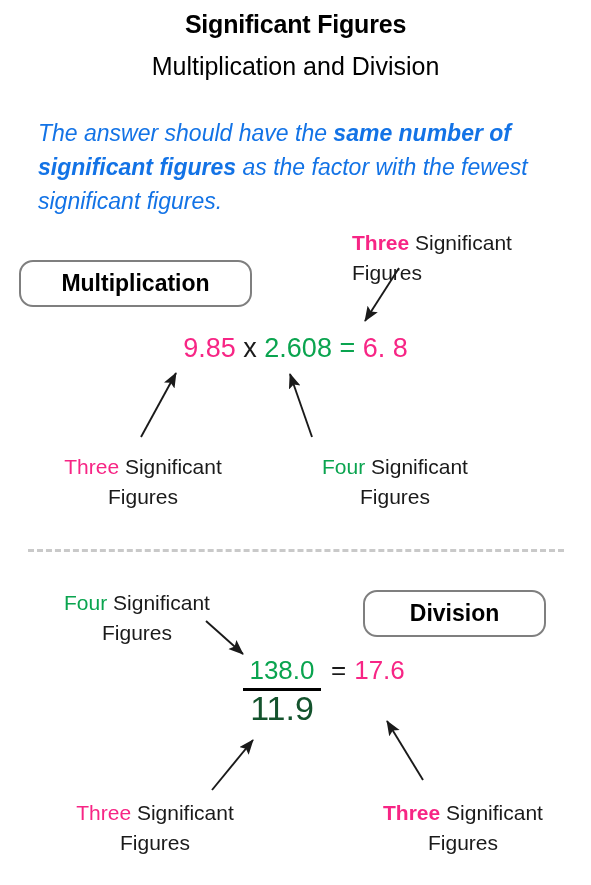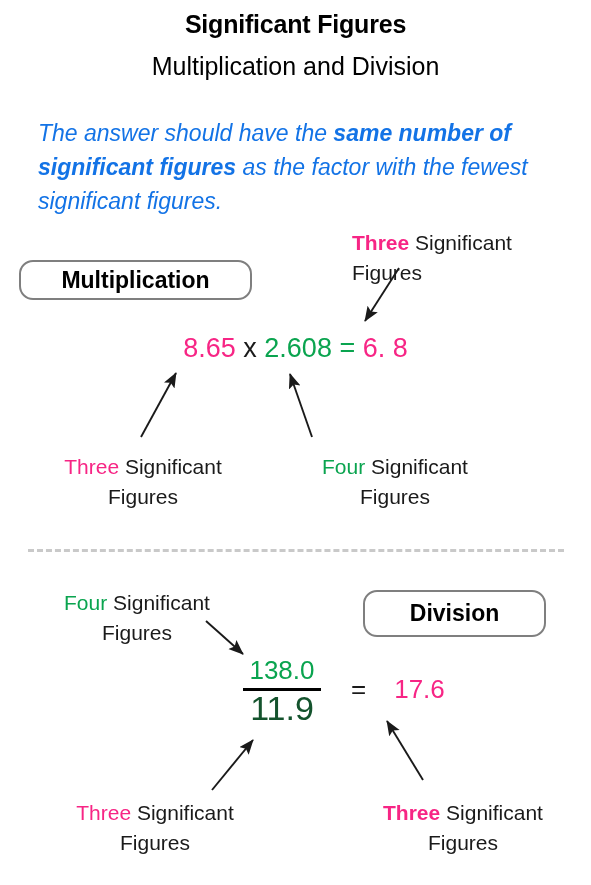--- a/index.html
+++ b/index.html
@@ -64,21 +64,21 @@
     text-align: center;
     box-sizing: border-box;
     display: flex;
     align-items: center;
     justify-content: center;
   }
   #pill-multiplication {
     top: 260px;
     left: 19px;
     width: 233px;
-    height: 40px;
+    height: 47px;
   }
   #pill-division {
     top: 590px;
     left: 363px;
     width: 183px;
     height: 47px;
   }
 
   
   .pink  { color: #f72585; }
@@ -107,22 +107,21 @@
   #cap-mul-right   { top: 452px; left: 290px; width: 210px; text-align: center; }
   #cap-div-topleft { top: 588px; left: 28px;  width: 218px; text-align: center; }
   #cap-div-botleft { top: 798px; left: 40px;  width: 230px; text-align: center; }
   #cap-div-botright{ top: 798px; left: 348px; width: 230px; text-align: center; }
 
   
   #fraction-group {
     top: 655px;
     left: 243px;
     display: flex;
-    align-items: center;
-    gap: 20px;
+    align-items: flex-start;
   }
   #fraction {
     display: inline-block;
     text-align: center;
   }
   #numerator {
     font-size: 26px;
     line-height: 30px;
     color: #0aa44f;
   }
@@ -172,21 +171,21 @@
   <div class="abs" id="subtitle">Multiplication and Division</div>
 
   <div class="abs" id="rule"><span>The answer should have the </span><b>same number of significant figures</b><span> as the factor with the fewest significant figures.</span></div>
 
   <div class="abs pill" id="pill-multiplication">
     <span>Multiplication</span>
   </div>
 
   <div class="abs caption" id="cap-top-right"><span class="pink bold">Three</span><span class="black"> Significant Figures</span></div>
 
-  <div class="abs" id="equation"><span class="pink">8.65</span><span class="black"> </span><span class="black">x</span><span class="black"> </span><span class="green">2.608</span><span class="green"> </span><span class="green">=</span><span class="green"> </span><span class="pink">6. 8</span></div>
+  <div class="abs" id="equation"><span class="pink">9.85</span><span class="black"> </span><span class="black">x</span><span class="black"> </span><span class="green">2.608</span><span class="green"> </span><span class="green">=</span><span class="green"> </span><span class="pink">6. 8</span></div>
 
   <div class="abs caption" id="cap-mul-left"><span class="pink">Three</span><span class="black"> Significant Figures</span></div>
 
   <div class="abs caption" id="cap-mul-right"><span class="green">Four</span><span class="black"> Significant Figures</span></div>
 
   <div class="abs" id="divider"></div>
 
   <div class="abs pill" id="pill-division">
     <span>Division</span>
   </div>

